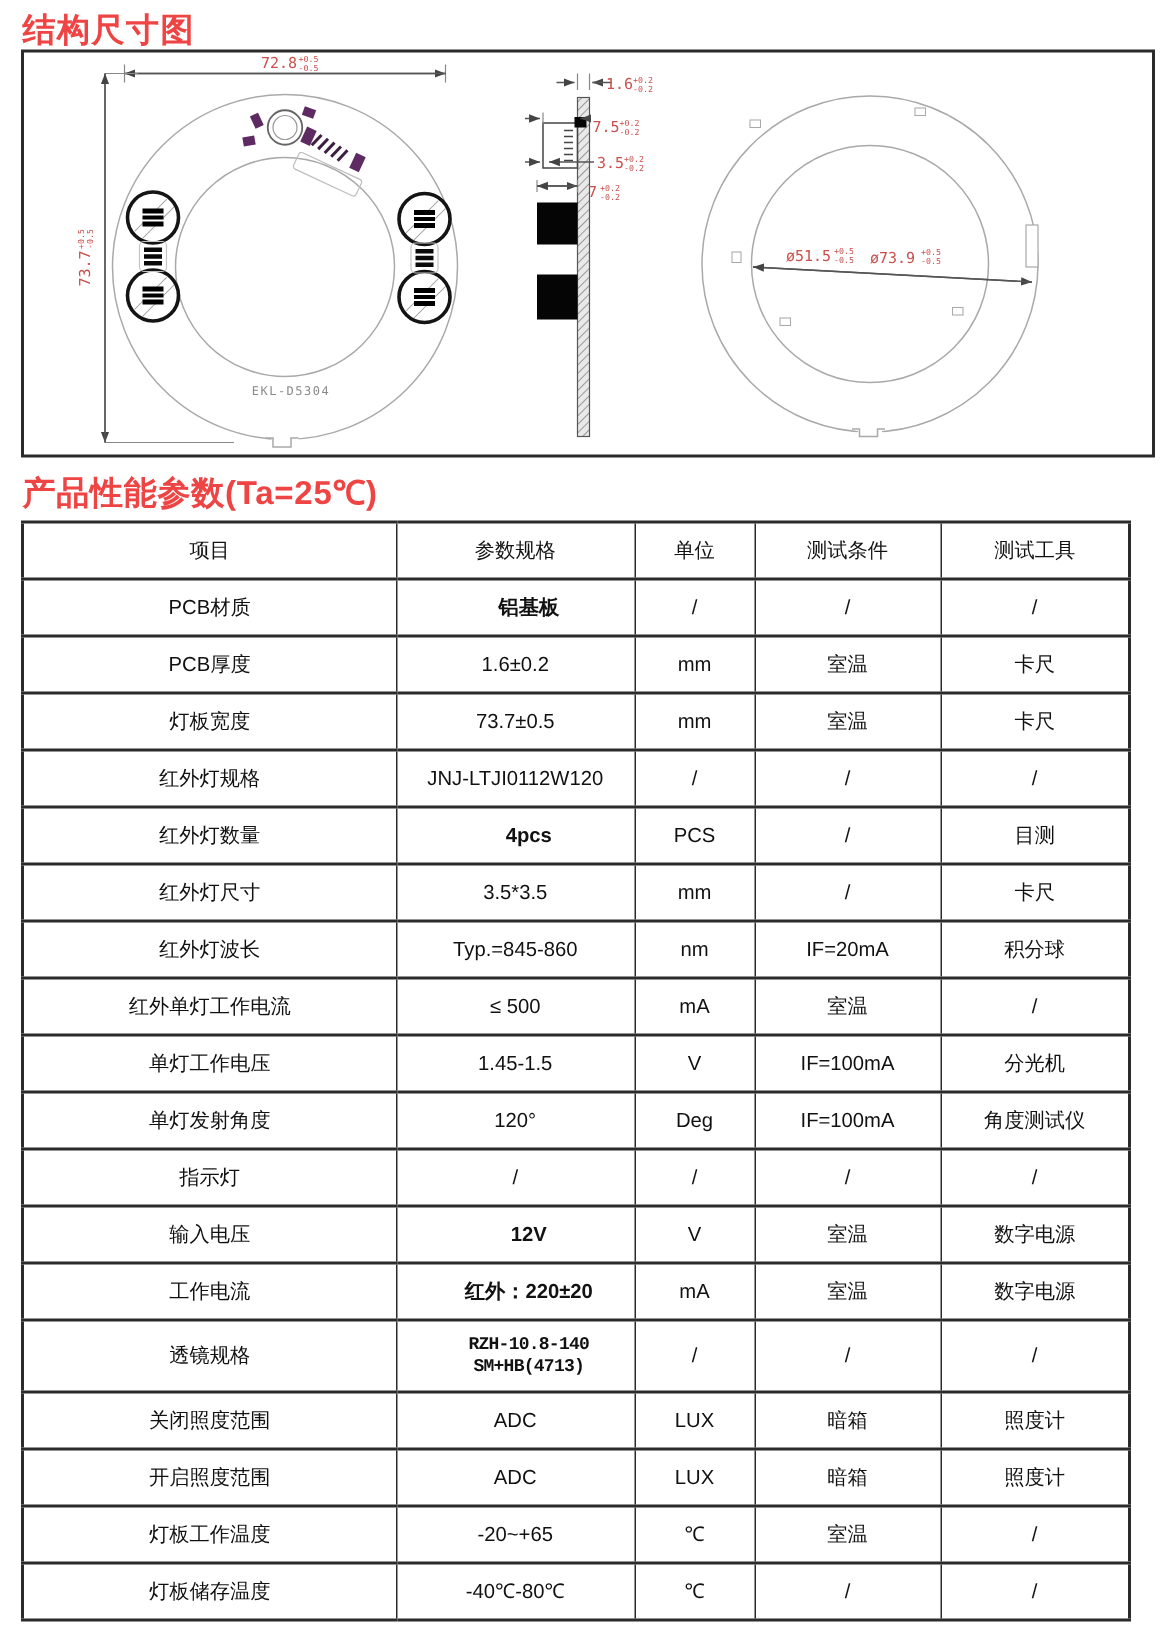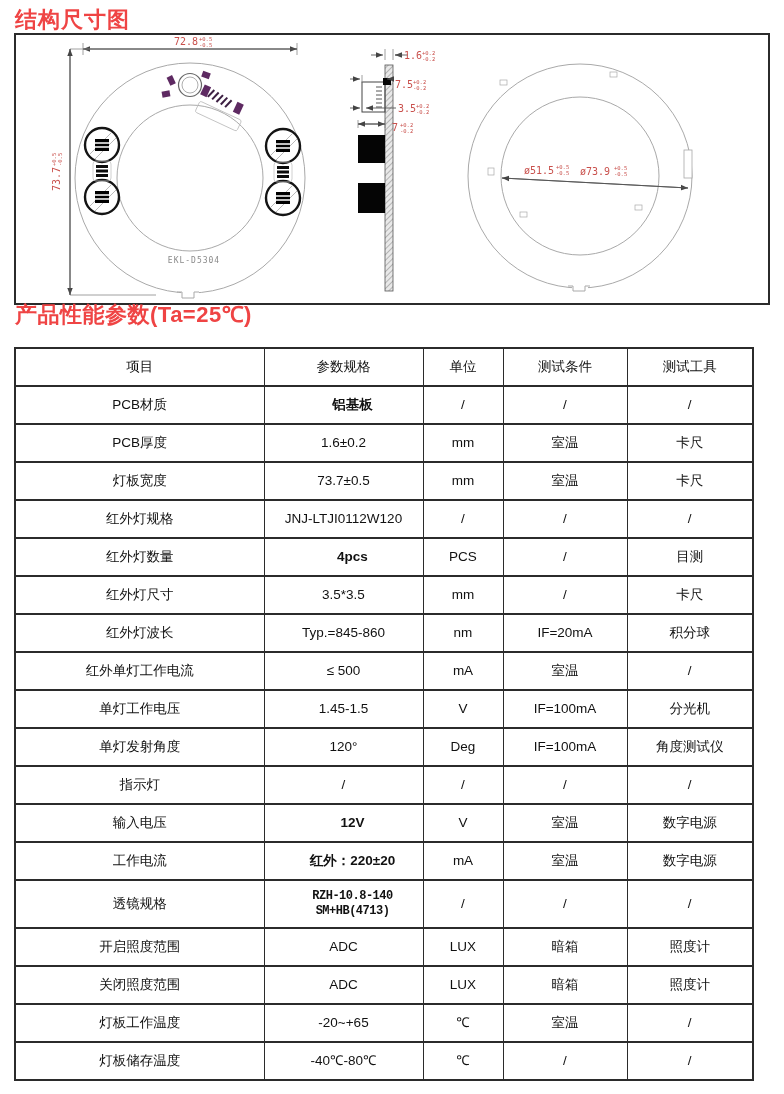--- a/index.html
+++ b/index.html
@@ -5,21 +5,21 @@
   html,body{margin:0;padding:0;}
   body{
     width:784px;height:1094px;position:relative;background:#ffffff;
     font-family:"Liberation Sans",sans-serif;color:#1a1a1a;overflow:hidden;
   }
   .sec-title{
     position:absolute;left:15px;font-weight:bold;font-size:22px;color:#ef4444;
     letter-spacing:1px;font-family:"Liberation Sans",sans-serif;
   }
   #structure-title{top:5px;}
-  #parameters-title{top:298px;letter-spacing:0.5px;}
+  #parameters-title{top:312px;letter-spacing:0.5px;}
   .drawing-box{
     position:absolute;left:14px;top:33px;width:752px;height:268px;
     border:2px solid #2b2b2b;background:#fff;
   }
   .drawing-box svg{display:block;width:100%;height:100%;}
   .dim-main{fill:var(--dim-red,#c9504c);font-family:"DejaVu Sans Mono",monospace;font-size:10px;}
   .dim-tol{fill:var(--dim-red,#c9504c);font-family:"DejaVu Sans Mono",monospace;font-size:5.5px;}
   .cad{stroke:#a9a9a9;fill:none;stroke-width:1;}
   .dimline{stroke:#555;stroke-width:0.9;fill:none;}
   .tick{stroke:#888;stroke-width:0.8;}
@@ -356,34 +356,34 @@
         <td>数字电源</td>
       </tr>
       <tr class="tall">
         <td>透镜规格</td>
         <td class="b mono">RZH-10.8-140 SM+HB(4713)</td>
         <td>/</td>
         <td>/</td>
         <td>/</td>
       </tr>
       <tr>
+        <td>关闭照度范围</td>
+        <td>ADC</td>
+        <td>LUX</td>
+        <td>暗箱</td>
+        <td>照度计</td>
+      </tr>
+      <tr>
         <td>开启照度范围</td>
         <td>ADC</td>
         <td>LUX</td>
         <td>暗箱</td>
         <td>照度计</td>
       </tr>
       <tr>
-        <td>关闭照度范围</td>
-        <td>ADC</td>
-        <td>LUX</td>
-        <td>暗箱</td>
-        <td>照度计</td>
-      </tr>
-      <tr>
         <td>灯板工作温度</td>
         <td>-20~+65</td>
         <td>℃</td>
         <td>室温</td>
         <td>/</td>
       </tr>
       <tr>
         <td>灯板储存温度</td>
         <td>-40℃-80℃</td>
         <td>℃</td>

